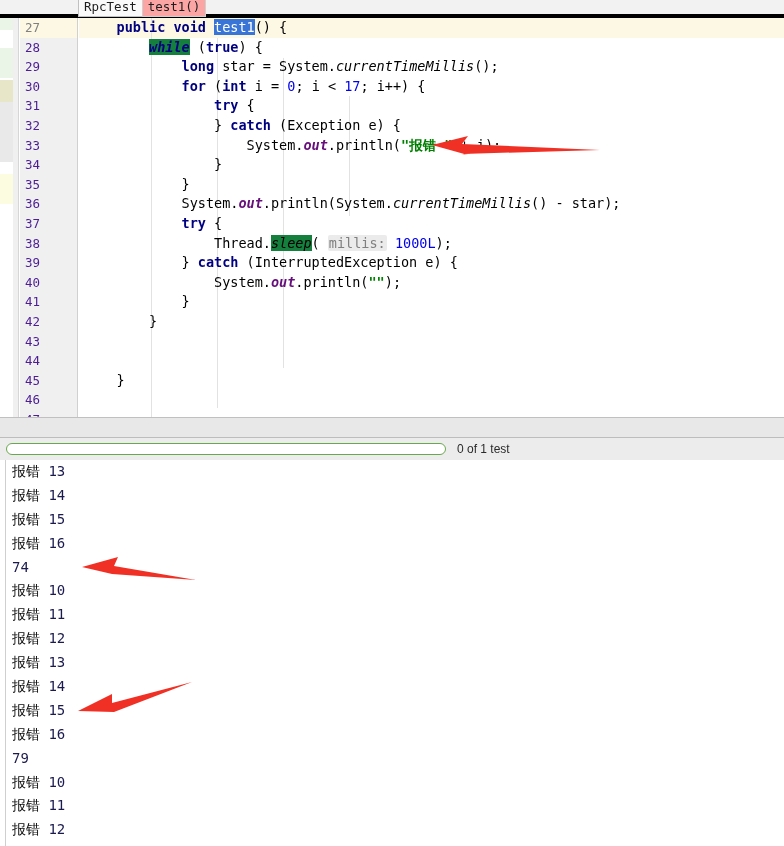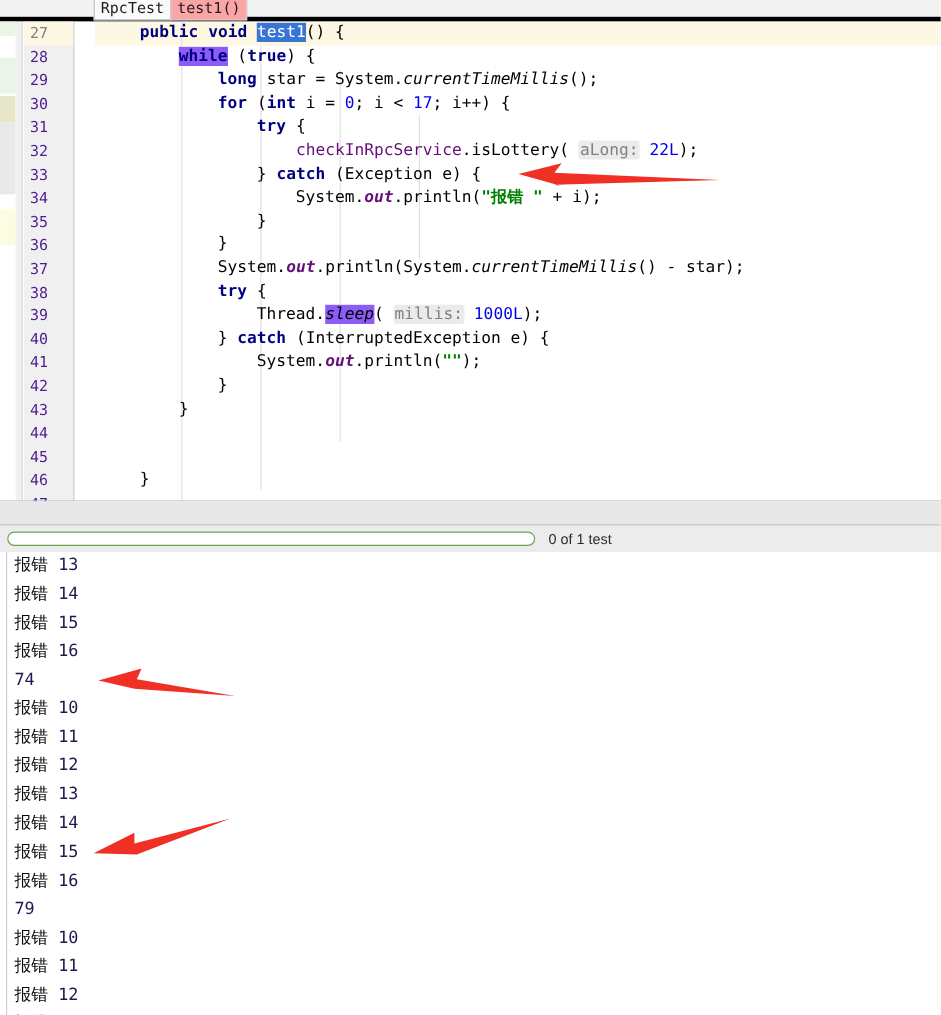--- a/index.html
+++ b/index.html
@@ -39,21 +39,21 @@
   .annot-strip {
     position: absolute; left: 0; top: 0; width: 13px; height: 400px;
     background: #ffffff;
   }
   .annot-mark { position: absolute; left: 0; width: 13px; }
   .gutter-pad {
     position: absolute; left: 13px; top: 0; width: 6px; height: 400px;
     background: #f0f0f0; border-right: 1px solid #d6d6d6;
   }
   .gutter {
-    position: absolute; left: 20px; top: 0; width: 42px; height: 400px;
+    position: absolute; left: 20px; top: 0; width: 58px; height: 400px;
     background: #f0f0f0;
     border-right: 1px solid #d0d0d0;
   }
   .gutter-row {
     position: relative; height: 19.6px; line-height: 19.6px;
     font-family: "DejaVu Sans Mono", "Liberation Mono", monospace;
     font-size: 12.5px; color: #4c1d95;
     text-align: left; padding-left: 5px;
   }
   .gutter-row.cur { background: #fcf8e4; color: #808080; }
@@ -85,21 +85,21 @@
     position: absolute; top: 0; width: 1px; height: 400px;
     background: #e2e2e2;
   }
   .kw  { color: #000080; font-weight: bold; }
   .num { color: #0000ee; }
   .str { color: #008000; font-weight: bold; }
   .fld { color: #660e7a; font-style: italic; font-weight: bold; }
   .stat{ color: #000000; font-style: italic; }
   .svc { color: #660e7a; }
   .sel { background: #3875d6; color: #ffffff; }
-  .hl  { background: #8b5cf6; }
+  .hl  { background: #15803d; font-style: italic; }
   .hint {
     background: #ebebeb; color: #808080; font-style: normal;
     border-radius: 2px; padding: 0 1px;
   }
   .editor-bottom-border {
     position: absolute; left: 0; top: 399px; width: 784px; height: 1px;
     background: #c0c0c0;
   }
 
   
@@ -206,21 +206,20 @@
       <div class="ind-guide" style="left:72px;"></div>
       <div class="ind-guide" style="left:138px; top:20px; height:370px;"></div>
       <div class="ind-guide" style="left:204px; top:40px; height:310px;"></div>
       <div class="ind-guide" style="left:270px; top:78px; height:120px;"></div>
       <div id="code-rows">
           <div class="code-line">    <span class="kw">public</span> <span class="kw">void</span> <span class="sel">test1</span>() {</div>
           <div class="code-line">        <span class="kw hl">while</span> (<span class="kw">true</span>) {</div>
           <div class="code-line">            <span class="kw">long</span> star = System.<span class="stat">currentTimeMillis</span>();</div>
           <div class="code-line">            <span class="kw">for</span> (<span class="kw">int</span> i = <span class="num">0</span>; i &lt; <span class="num">17</span>; i++) {</div>
           <div class="code-line">                <span class="kw">try</span> {</div>
-          <div class="code-line">                    <span class="svc">checkInRpcService</span>.isLottery( <span class="hint">aLong:</span> <span class="num">22L</span>);</div>
           <div class="code-line">                } <span class="kw">catch</span> (Exception e) {</div>
           <div class="code-line">                    System.<span class="fld">out</span>.println(<span class="str">"报错 "</span> + i);</div>
           <div class="code-line">                }</div>
           <div class="code-line">            }</div>
           <div class="code-line">            System.<span class="fld">out</span>.println(System.<span class="stat">currentTimeMillis</span>() - star);</div>
           <div class="code-line">            <span class="kw">try</span> {</div>
           <div class="code-line">                Thread.<span class="stat hl">sleep</span>( <span class="hint">millis:</span> <span class="num">1000L</span>);</div>
           <div class="code-line">            } <span class="kw">catch</span> (InterruptedException e) {</div>
           <div class="code-line">                System.<span class="fld">out</span>.println(<span class="str">""</span>);</div>
           <div class="code-line">            }</div>

